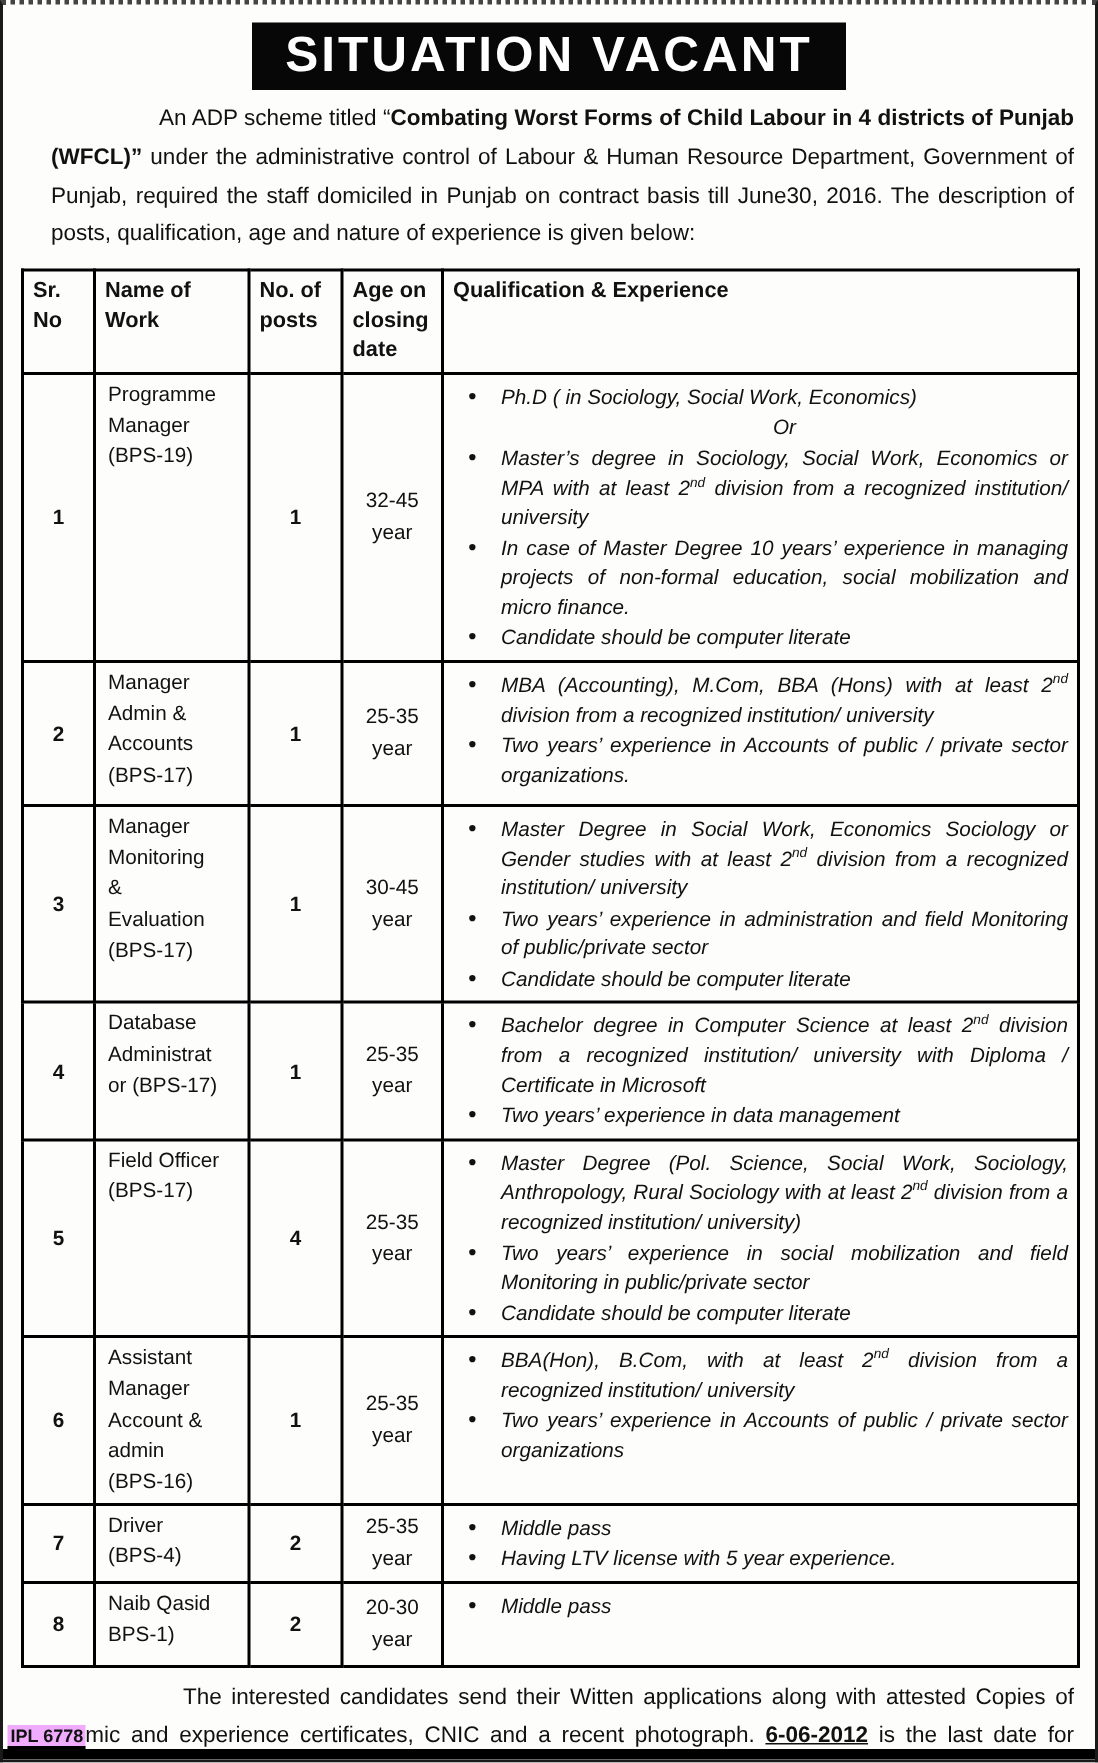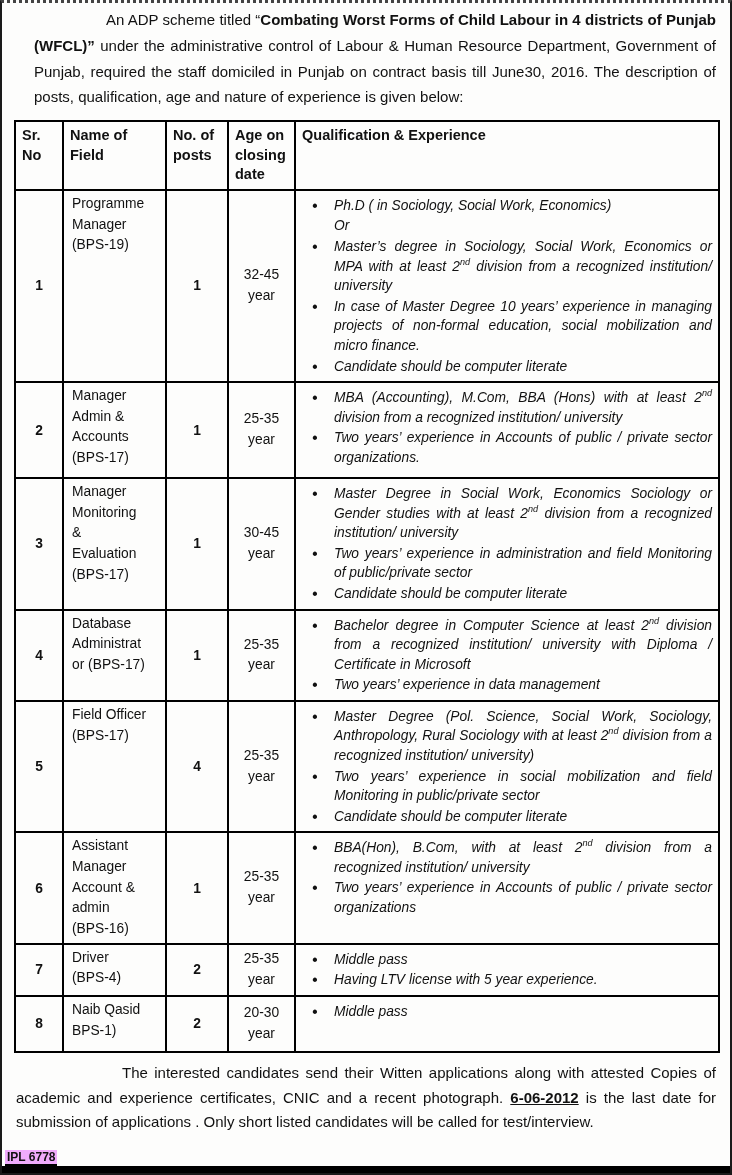--- a/index.html
+++ b/index.html
@@ -62,21 +62,21 @@
   col.c-qual{width:auto;}
   td.sr{text-align:center;vertical-align:middle;font-weight:bold;}
   td.name{white-space:pre-line;line-height:1.5;padding-left:8px;border-radius:16px;}
   td.posts{text-align:center;vertical-align:middle;font-weight:bold;}
   td.age{text-align:center;vertical-align:middle;line-height:1.5;}
   td.qual{padding:4px 6px 4px 4px;}
   td.qual ul{margin:0;padding:0;list-style:none;font-style:italic;}
   td.qual li{line-height:1.42;margin:1px 0;}
   td.qual li.bullet{position:relative;padding-left:34px;text-align:justify;}
   td.qual li.bullet::before{content:"\2022";position:absolute;left:12px;top:-1px;font-size:1.15em;}
-  td.qual li.center{text-align:left;padding-left:34px;}
+  td.qual li.center{text-align:center;padding-left:34px;}
   sup{font-size:0.66em;line-height:0;}
   .closing{
     margin:8px 14px 0 14px;
     font-size:15px;
     line-height:1.65;
     text-align:justify;
     text-indent:106px;
   }
   .closing .date{font-weight:bold;text-decoration:underline;}
   .ref-code{
@@ -86,35 +86,38 @@
     background:#f0abfc;
     padding:0 2px;
   }
   .bottom-bar{position:absolute;left:0;right:0;bottom:0;height:7px;background:#000;}
 </style>
 </head>
 <body>
 
 <div class="page">
 
+  <div class="title-bar">
+    <span>SITUATION VACANT</span>
+  </div>
 
   <p class="intro"><span>An ADP scheme titled “</span><b>Combating Worst Forms of Child Labour in 4 districts of Punjab (WFCL)”</b><span> under the administrative control of Labour &amp; Human Resource Department, Government of Punjab, required the staff domiciled in Punjab on contract basis till June30, 2016. The description of posts, qualification, age and nature of experience is given below:</span></p>
 
   <table class="posts-table">
     <colgroup>
       <col class="c-sr">
         <col class="c-name">
         <col class="c-posts">
         <col class="c-age">
         <col class="c-qual">
     </colgroup>
     <thead>
       <tr>
         <th>Sr. No</th>
-        <th>Name of Field</th>
+        <th>Name of Work</th>
         <th>No. of posts</th>
         <th>Age on closing date</th>
         <th>Qualification &amp; Experience</th>
       </tr>
     </thead>
     <tbody>
         <tr style="height: 170px;">
           <td class="sr">1</td>
           <td class="name">Programme
 Manager

